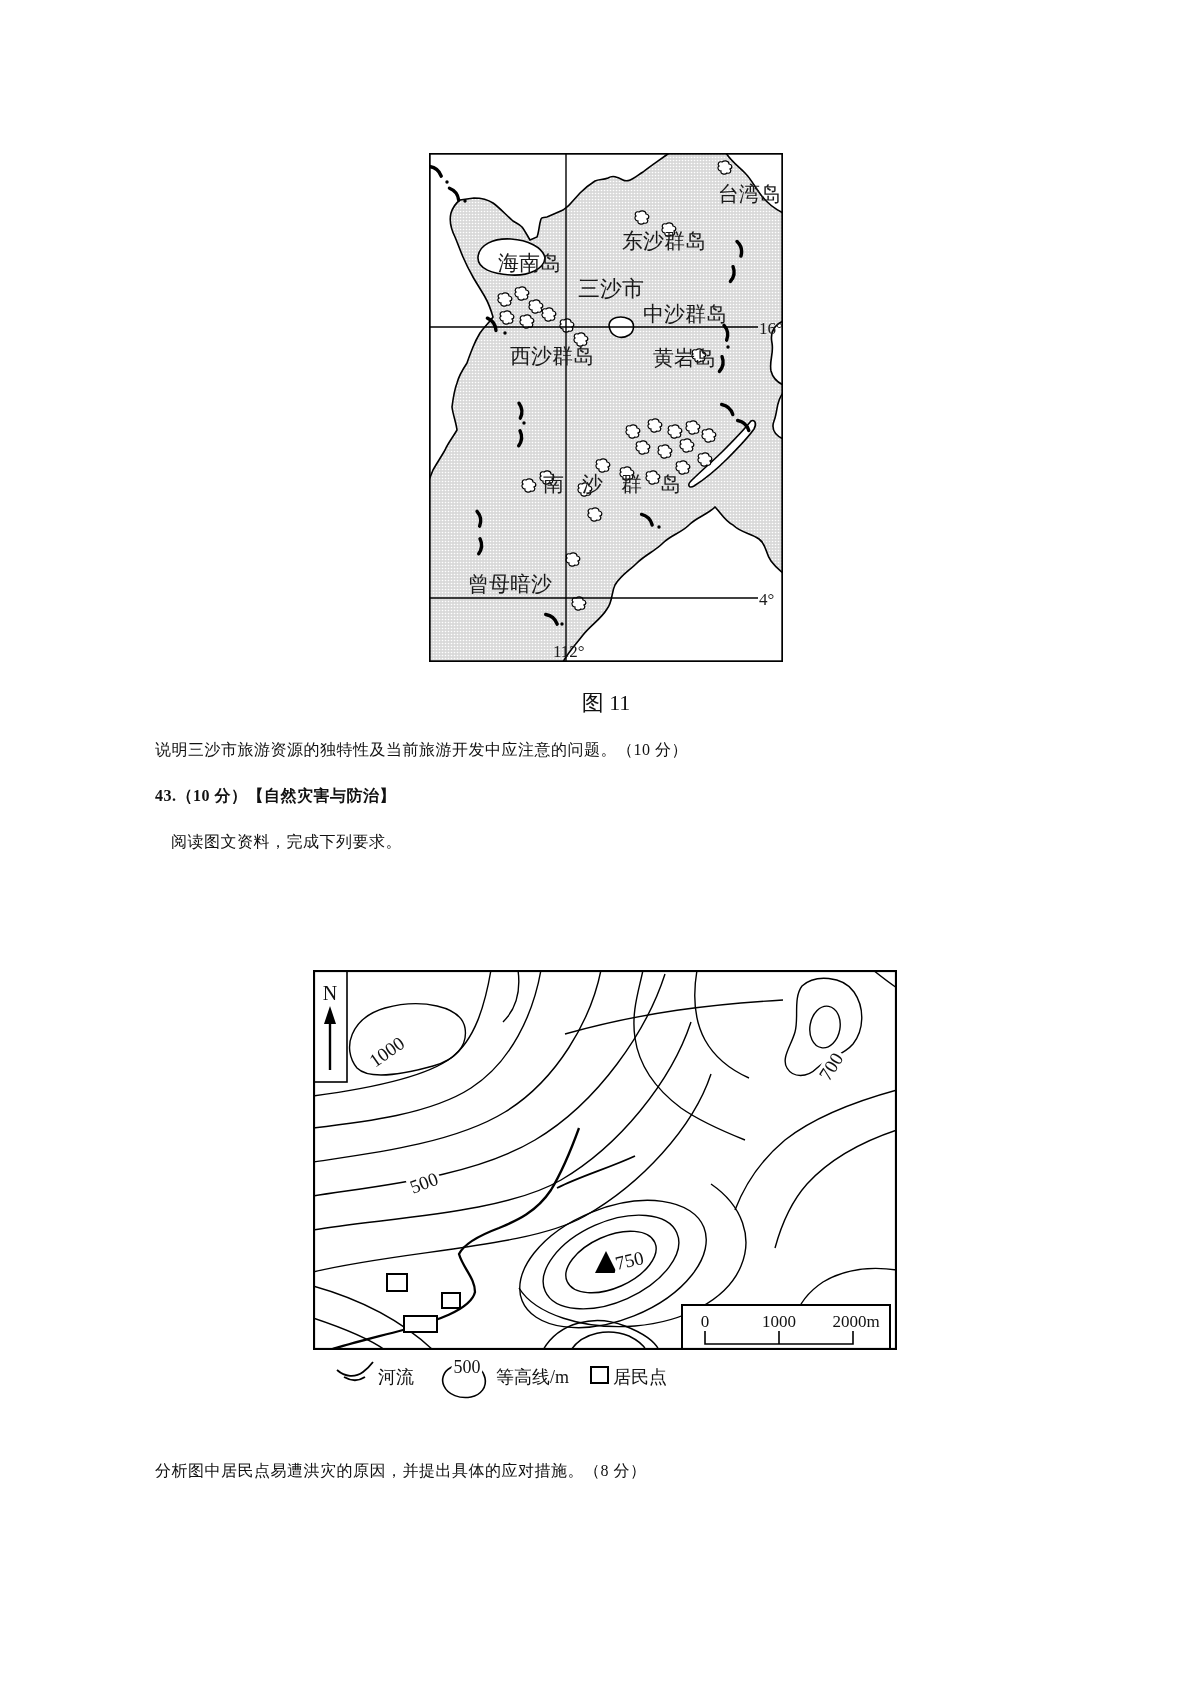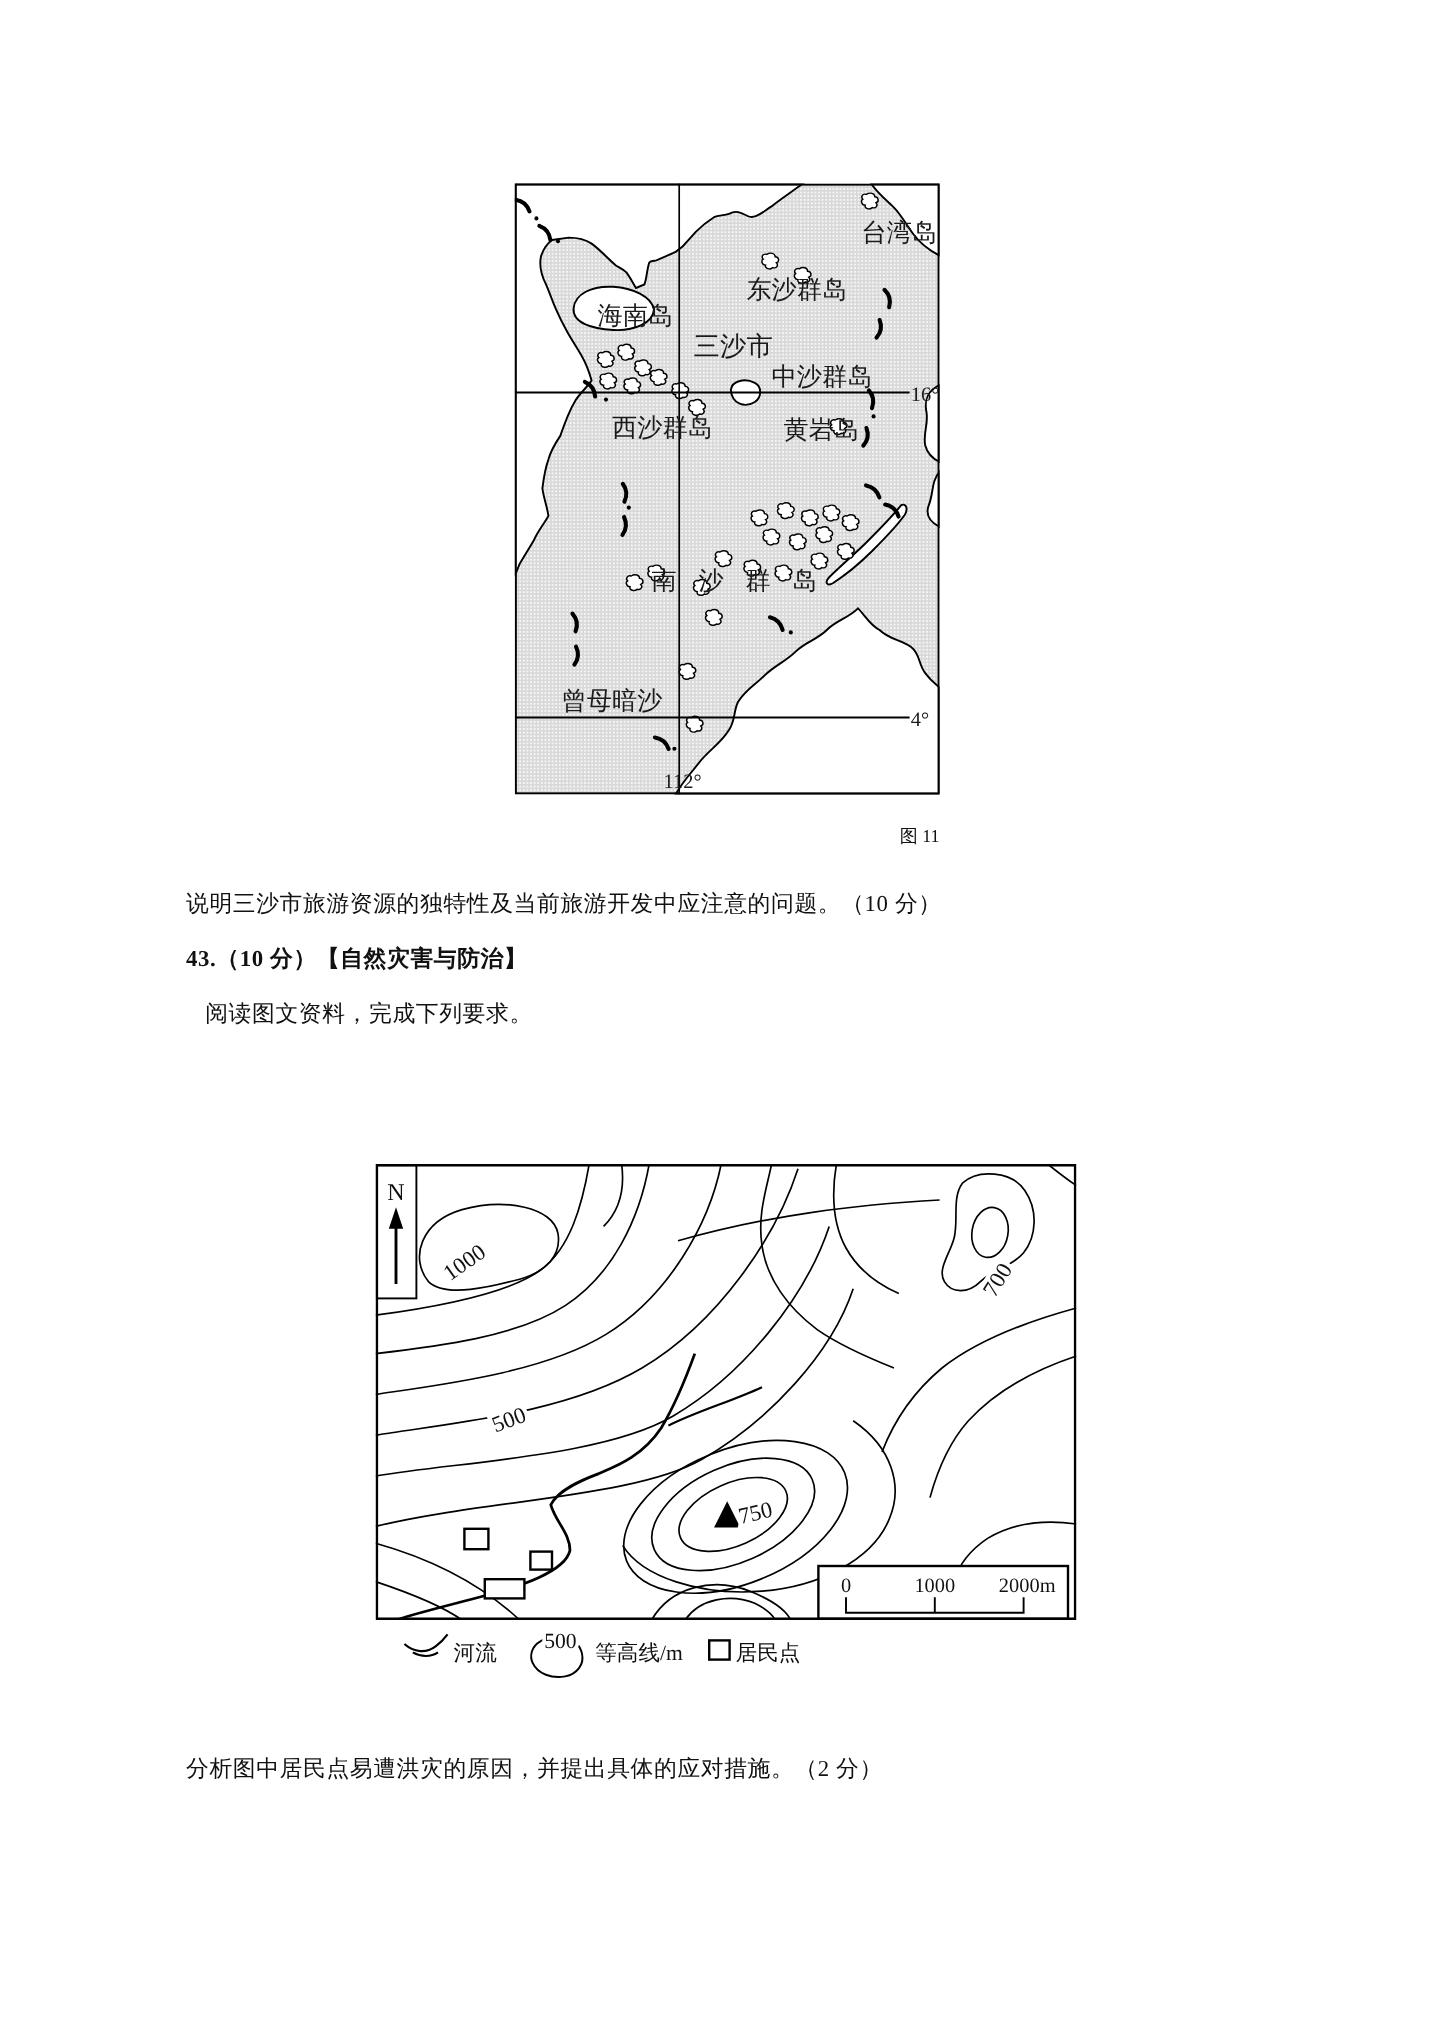--- a/index.html
+++ b/index.html
@@ -1,20 +1,20 @@
 <!DOCTYPE html>
 <html><head>
 <meta charset="utf-8">
 <style>
   html,body{margin:0;padding:0;background:#fff;}
   #page{position:relative;width:1200px;height:1698px;background:#ffffff;overflow:hidden;
         font-family:"Liberation Serif","DejaVu Serif",serif;color:#111;padding-left:37px;}
-  .para{position:absolute;font-size:19px;letter-spacing:.5px;white-space:nowrap;}
+  .para{position:absolute;font-size:16px;letter-spacing:.5px;white-space:nowrap;}
   .bold{font-weight:700;}
-  .caption{position:absolute;text-align:right;font-size:15px;}
+  .caption{position:absolute;text-align:center;font-size:22px;}
   .figsvg{position:absolute;}
   svg text{font-family:"Liberation Serif","DejaVu Serif",serif;}
   .sans{font-family:"Liberation Sans","DejaVu Sans",sans-serif;}
 </style>
 </head>
 <body>
 
 <div id="page">
 
   <svg class="figsvg" style="left:429px;top:153px;" width="354" height="509" viewBox="0 0 354 509">
@@ -226,15 +226,15 @@
       <path d="M120,12 C113,16 111,24 114,30 C118,39 130,43 141,41 C151,39 157,31 155,22 C153,14 147,9 140,8 C132,7 126,8 120,12 Z" fill="none" stroke="#000" stroke-width="1.6"></path>
       <text x="137" y="17" font-size="18" text-anchor="middle" fill="#111" paint-order="stroke" stroke="#fff" stroke-width="6">500</text>
     </g>
     <text x="166" y="27" font-size="18" fill="#111">等高线/m</text>
 
     <rect x="261" y="11" width="17" height="16" fill="#fff" stroke="#000" stroke-width="2"></rect>
     <text x="283" y="27" font-size="18" fill="#111">居民点</text>
   </svg>
 
 
-  <div class="para" style="left:155px;top:1461px;">分析图中居民点易遭洪灾的原因，并提出具体的应对措施。（2 分）</div>
+  <div class="para" style="left:155px;top:1461px;">分析图中居民点易遭洪灾的原因，并提出具体的应对措施。（8 分）</div>
 
 </div>
 
 </body></html>

